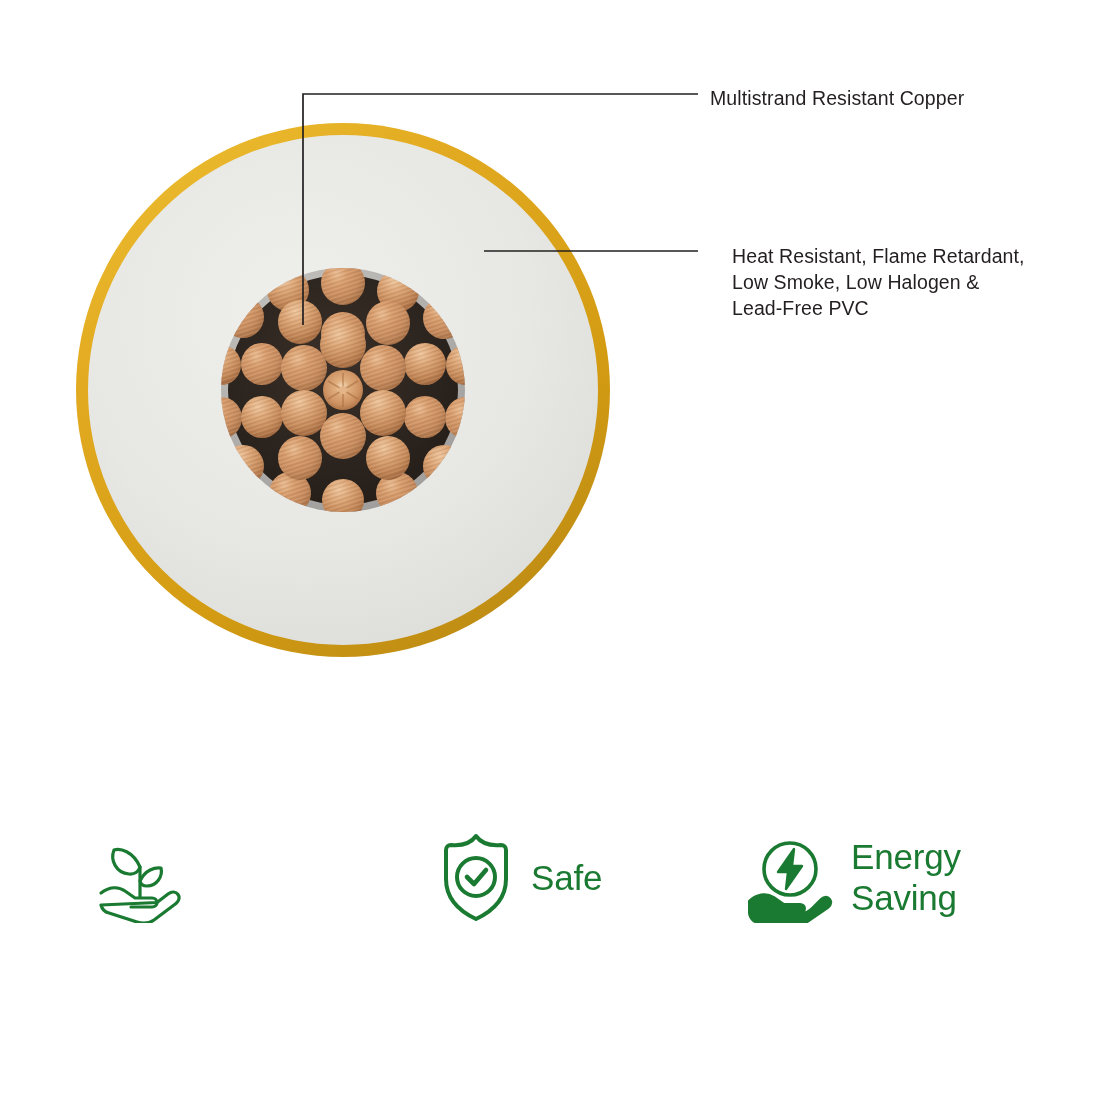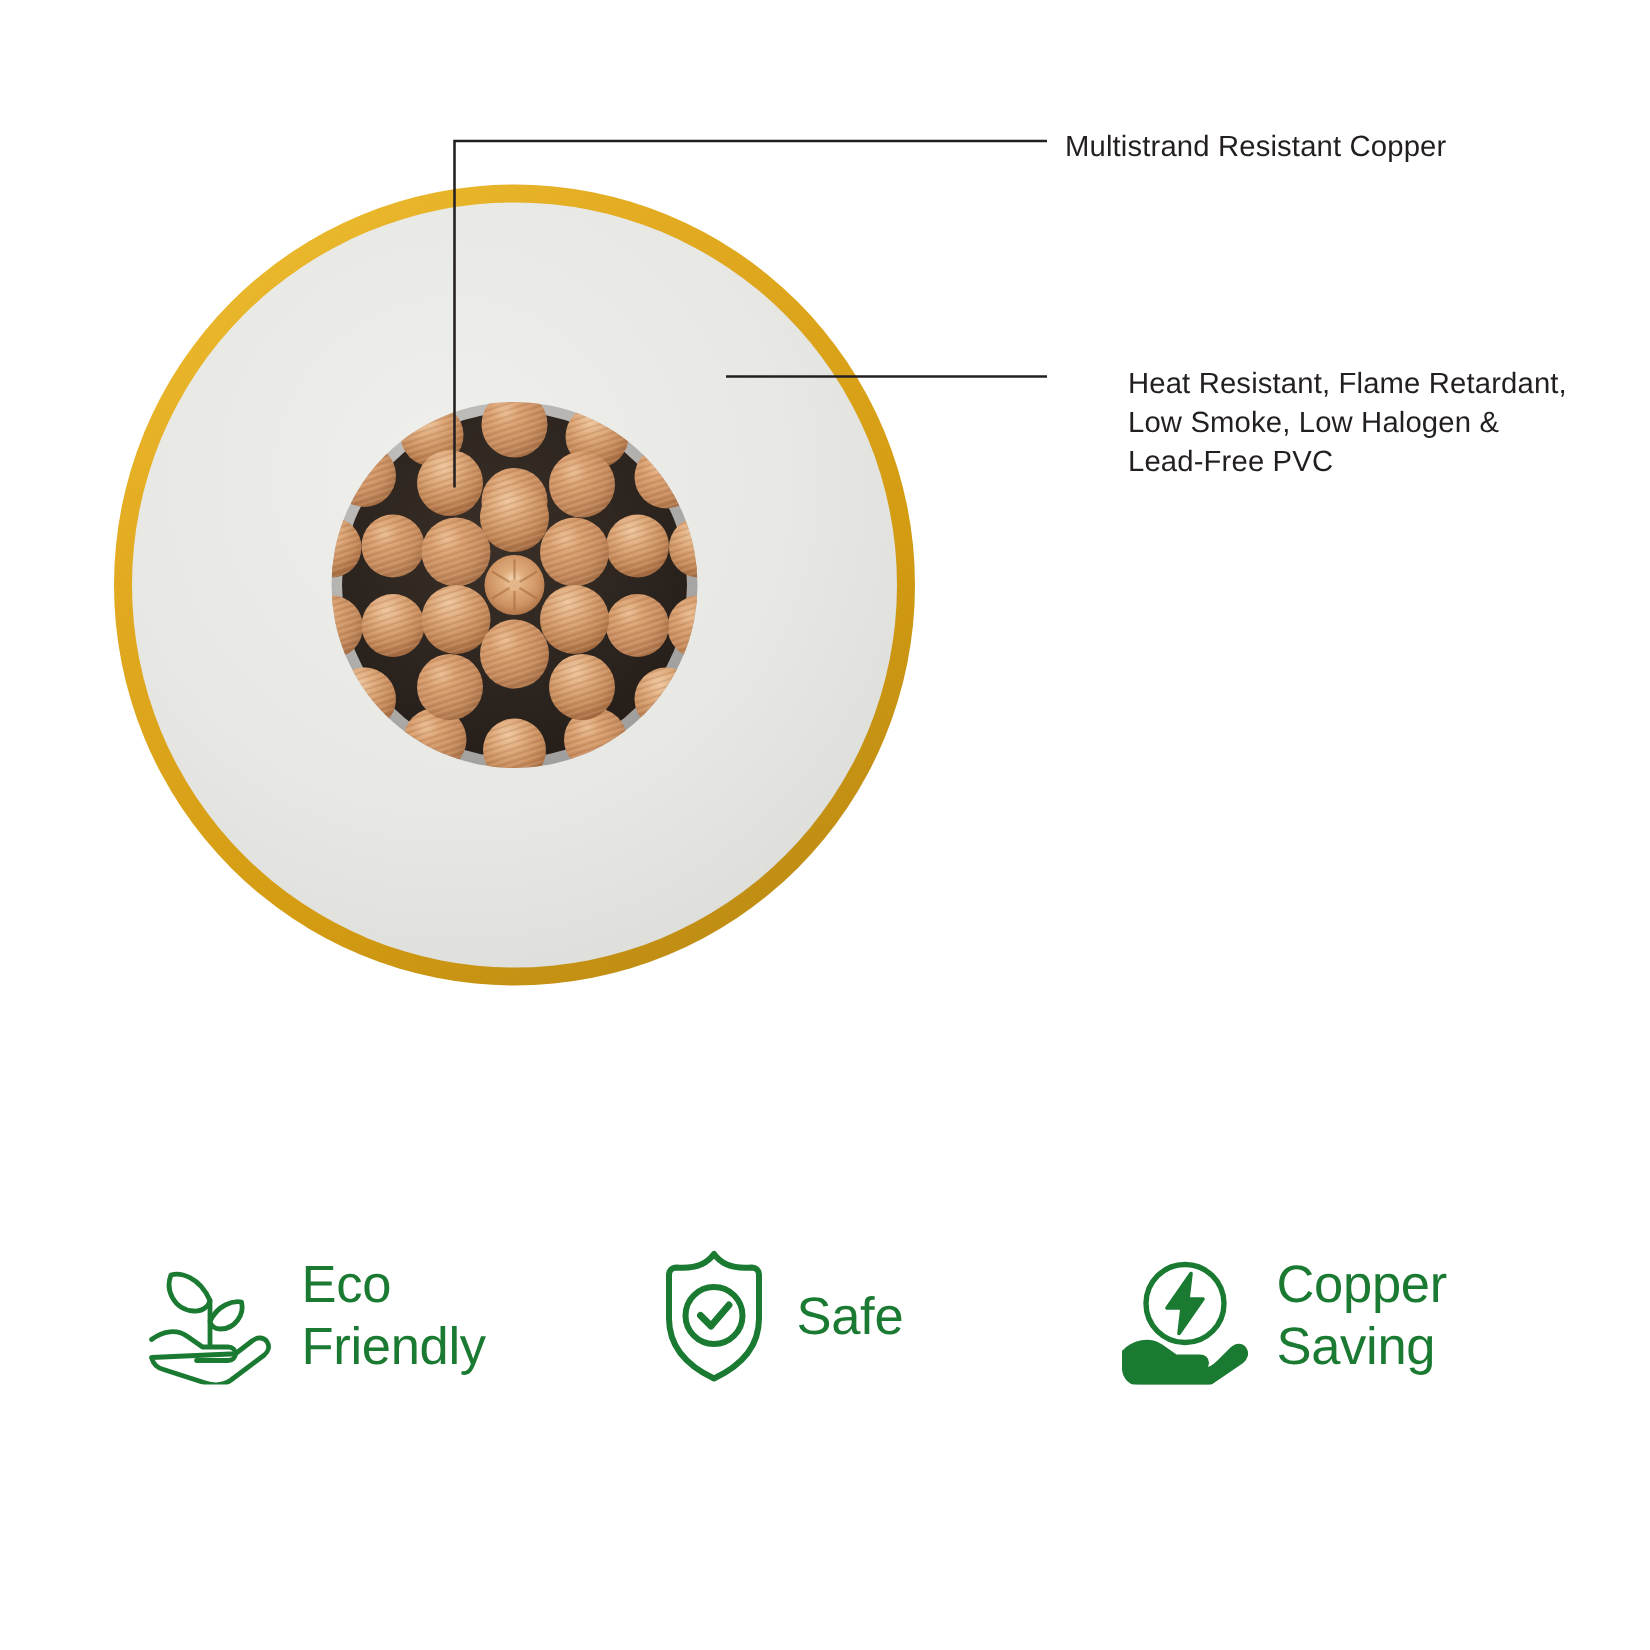--- a/index.html
+++ b/index.html
@@ -33,21 +33,21 @@
     font-size: 19.5px;
     line-height: 26px;
     letter-spacing: 0.1px;
     white-space: pre-line;
   }
   #callout-copper-label {
     left: 710px;
     top: 85px;
   }
   #callout-pvc-label {
-    left: 752px;
+    left: 732px;
     top: 243px;
   }
 
   
   #features-strip {
     position: absolute;
     left: 95px;
     top: 812px;
     width: 940px;
     height: 130px;
@@ -246,22 +246,20 @@
 
       <path d="M45 66 C45 58 45 46 45 36"></path>
 
       <path d="M45 36 C38 20 25 17 19 19 C15 29 21 42 34 43 C40 43.5 44 40 45 36 Z"></path>
 
       <path d="M45 50 C50 39 60 36 66 37 C68 45 62 55 52 55 C48 55 45.5 53 45 50 Z"></path>
 
       <path d="M6 62 C14 56 23 55 30 60 L40 67 L57 67 C60 67 62 69 62 71.5 C62 74 60 76 57 76 L36 76"></path>
       <path d="M62 71.5 L73 63 C77 60 81 60.5 83 63.5 C85 66.5 84 70 81 72.5 L59 89 C54 92.5 48 93 42 91 L14 82 C10 81 7 78 6 74 Z"></path>
     </svg>
-    <div class="feature-label">Eco
-Friendly</div>
   </div>
 
   <div class="feature-item" id="feature-safe">
     <svg class="feature-icon" width="82" height="92" viewBox="0 0 82 92" xmlns="http://www.w3.org/2000/svg" fill="none" stroke="#1a7a31" stroke-width="4" stroke-linecap="round" stroke-linejoin="round">
 
       <path d="M41 5 C36 12 27 15 16 14 C13 14 11 16 11 19 L11 48
                C11 68 24 80 41 88 C58 80 71 68 71 48 L71 19
                C71 16 69 14 66 14 C55 15 46 12 41 5 Z"></path>
 
       <circle cx="41" cy="46" r="19"></circle>
@@ -276,17 +274,17 @@
 
       <circle cx="45" cy="38" r="26" fill="none" stroke="#1a7a31" stroke-width="3.6"></circle>
 
       <path d="M49 18 L33 41 L43 41 L41 58 L57 35 L47 35 Z" fill="#1a7a31" stroke="#1a7a31" stroke-width="2.4" stroke-linejoin="round"></path>
 
       <path d="M4 70 C11 63 21 61 29 66 L39 73 L55 73 C58 73 60 75 60 77.5
                C60 80 58 82 55 82 L36 82 L57 82 C61 82 64 80 67 77
                L76 68 C79 65 83 65 85 68 C87 71 86 74.5 83 77
                L61 92 L15 92 C9 92 4.5 88 4 82 Z" fill="#1a7a31" stroke="#1a7a31" stroke-width="2" stroke-linejoin="round"></path>
     </svg>
-    <div class="feature-label">Copper
+    <div class="feature-label">Energy
 Saving</div>
   </div>
 
 </div>
 
 </body></html>

